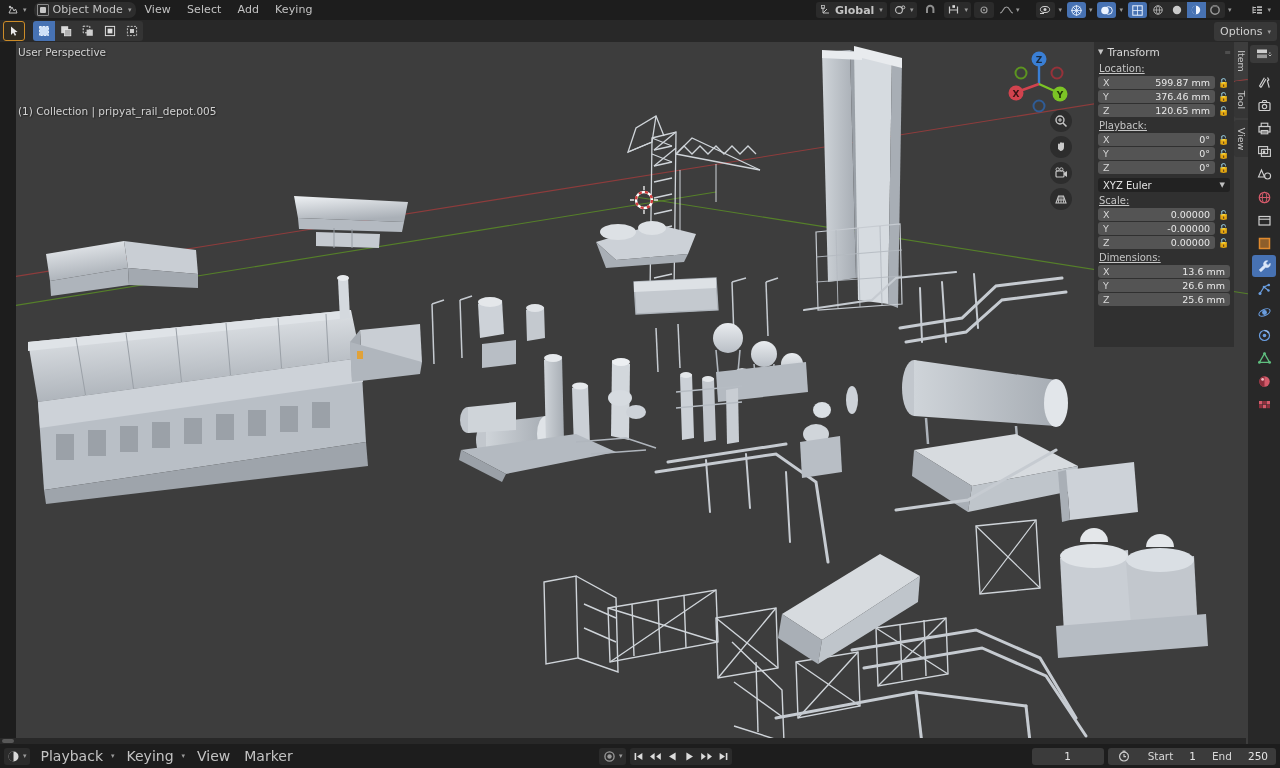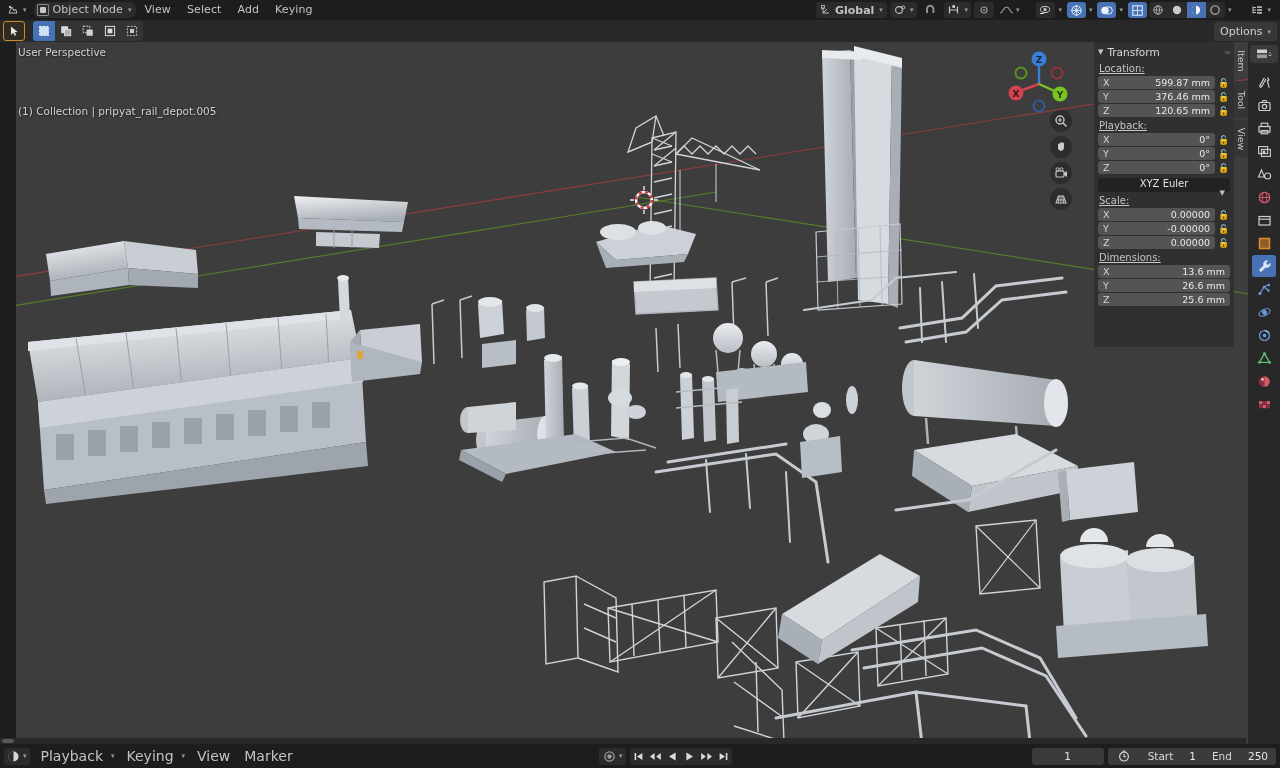--- a/index.html
+++ b/index.html
@@ -77,21 +77,21 @@
   .sublabel { color:#c5c5c5; font-size:10px; margin:3px 0 2px 1px;text-decoration:underline; }
   .fieldgrp { display:flex; flex-direction:column; gap:1px; }
   .frow { display:flex; align-items:center; gap:3px; }
   .field { flex:1; height:13px; background:#545454; border-radius:3px;
     display:flex; align-items:center; padding:0 5px; }
   .field .k { color:#d6d6d6; font-size:9.5px; }
   .field .v { margin-left:auto; color:#e8e8e8; font-size:9.5px; }
   .lockico { width:12px; height:12px; display:flex; align-items:center;
     justify-content:center; color:#9a9a9a; font-size:9px; }
   .dropdown { height:14px; background:#222; border-radius:3px; display:flex;
-    align-items:center; padding:0 5px; margin:4px 0 2px 0;flex-direction:column; }
+    align-items:center; padding:0 5px; margin:4px 0 2px 0; }
   .dropdown .dv { color:#e2e2e2; font-size:10px; }
   .dropdown .dc { margin-left:auto; color:#c0c0c0; font-size:7px; }
 
   
   .vtabs { position:absolute; right:32px; top:42px; width:14px; z-index:4;
     display:flex; flex-direction:column; gap:2px; }
   .vtab { width:14px; height:37px; background:#353535; border-radius:3px 0 0 3px;
     position:relative; }
   .vtab span { position:absolute; left:50%; top:50%; color:#c6c6c6; font-size:9.5px;
     white-space:nowrap; transform:translate(-50%,-50%) rotate(90deg); }

